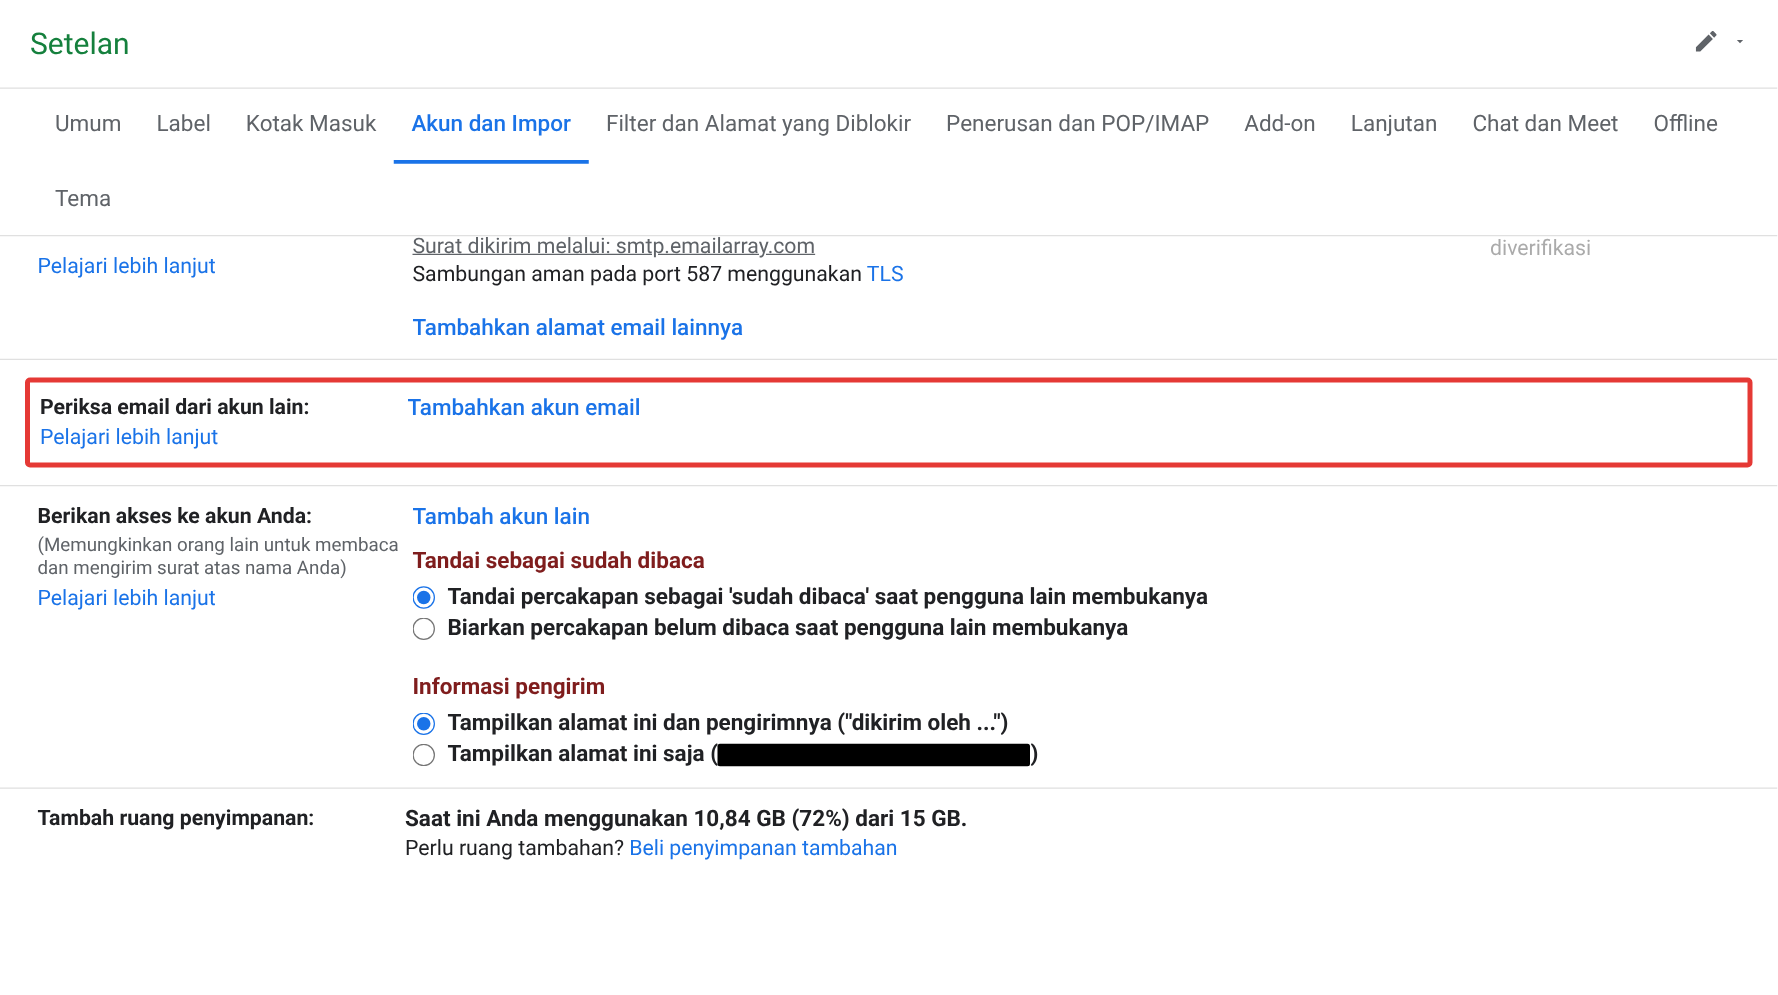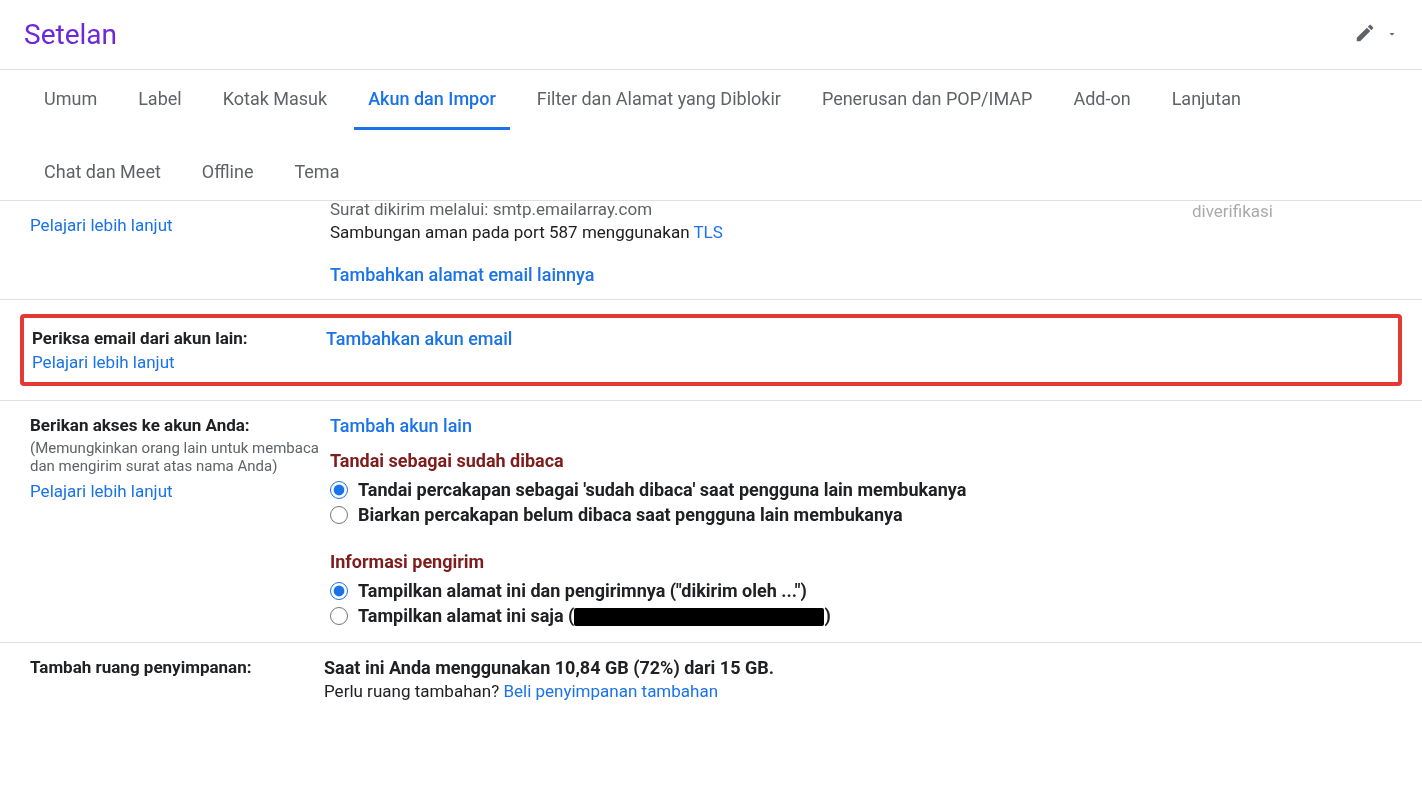--- a/index.html
+++ b/index.html
@@ -14,42 +14,42 @@
       font-size: 14px;
     }
     .header {
       display: flex;
       justify-content: space-between;
       align-items: center;
       padding: 16px 24px 16px 24px;
       border-bottom: 1px solid #e0e0e0;
     }
     .header h1 {
-      font-size: 28px;
+      font-size: 24px;
       font-weight: 400;
-      color: #6d28d9;
+      color: #15803d;
     }
     .header-actions {
       display: flex;
       align-items: center;
       gap: 4px;
     }
     .edit-icon {
       cursor: pointer;
       padding: 6px;
     }
     .dropdown-icon {
       cursor: pointer;
     }
     .tabs {
       display: flex;
       flex-wrap: wrap;
       padding: 0 30px;
       border-bottom: 1px solid #e0e0e0;
-      gap: 13px;
+      gap: 0;
     }
     .tab {
       padding: 18px 14px;
       font-size: 18px;
       color: #5f6368;
       cursor: pointer;
       white-space: nowrap;
     }
     .tab.active {
       color: #1a73e8;
@@ -196,21 +196,21 @@
   <div class="tab">Tema</div>
 </div>
 
 <div class="content">
 
   <div class="partial-top">
     <div class="section-left">
       <div class="link">Pelajari lebih lanjut</div>
     </div>
     <div class="section-right">
-      <div class="text-muted" style="margin-top:-2px;">Surat dikirim melalui: smtp.emailarray.com</div>
+      <div class="text-muted" style="margin-top:-2px;text-decoration:underline;">Surat dikirim melalui: smtp.emailarray.com</div>
       <div class="text">
         <span>Sambungan aman pada port 587 menggunakan </span><span class="link">TLS</span>
       </div>
       <div style="margin-top:18px;">
         <span class="link-bold">Tambahkan alamat email lainnya</span>
       </div>
     </div>
     <div class="section-far-right">
       <span style="opacity:0.6;">diverifikasi</span>
     </div>

